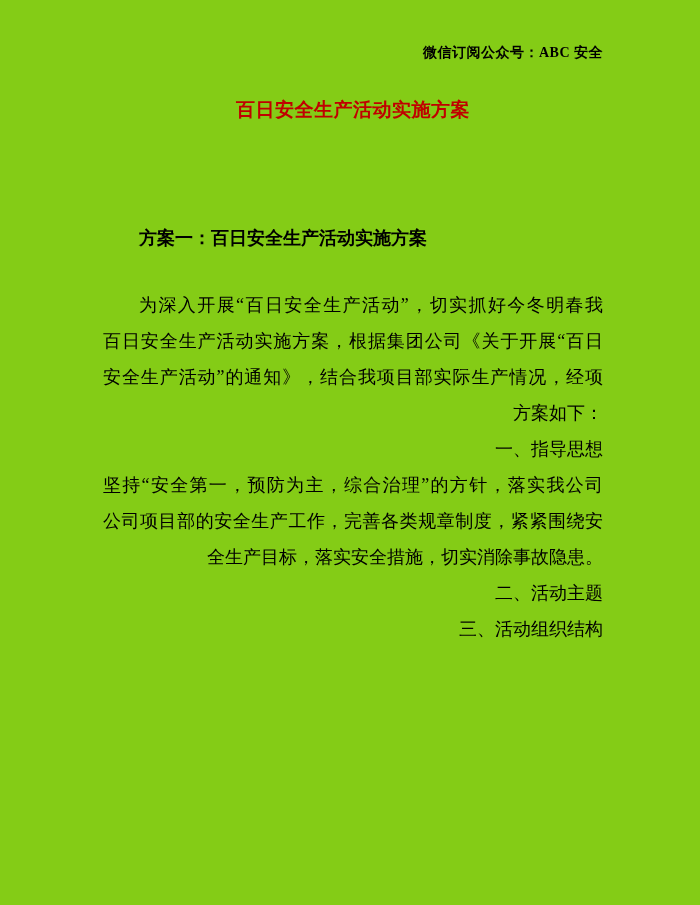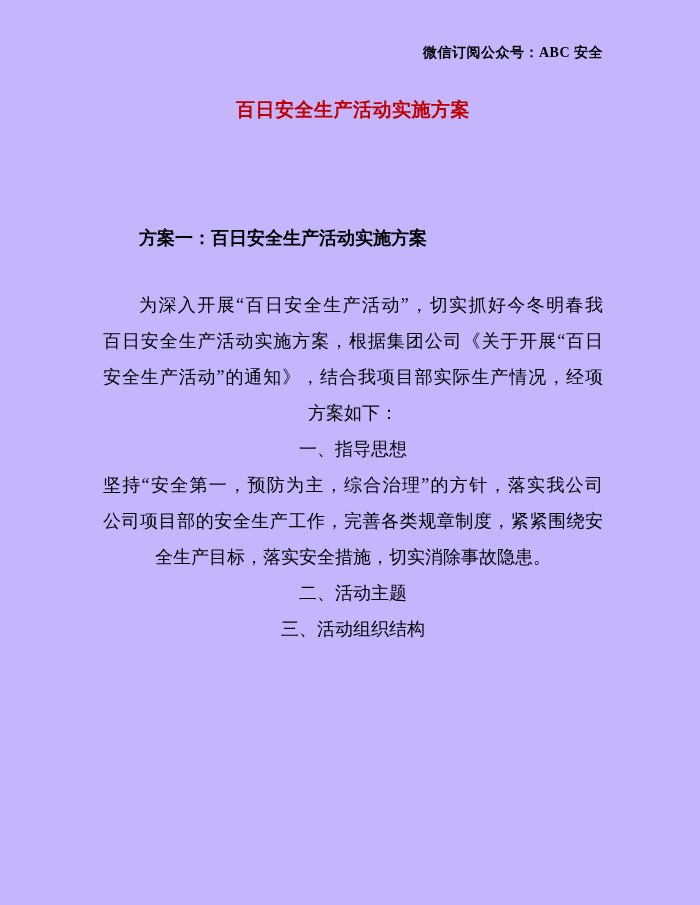--- a/index.html
+++ b/index.html
@@ -4,21 +4,21 @@
 <style>
   html, body {
     margin: 0;
     padding: 0;
     background: #ffffff;
   }
   .page {
     position: relative;
     width: 700px;
     height: 905px;
-    background: #c4b5fd;
+    background: #84cc16;
     overflow: hidden;
     font-family: "Liberation Serif", "DejaVu Serif", serif;
     color: #000000;
   }
   .content {
     position: absolute;
     left: 103px;
     top: 0;
     width: 500px;
     padding-top: 43px;
@@ -44,21 +44,21 @@
     line-height: 26px;
     font-weight: bold;
     text-indent: 2em;
   }
   .doc-body {
     margin-top: 36px;
     font-size: 18px;
     line-height: 36px;
   }
   .line {
-    text-align: center;
+    text-align: right;
     min-height: 36px;
   }
   .line.fill {
     text-align: justify;
     text-align-last: justify;
   }
   .line.indent {
     text-indent: 2em;
   }
 </style>

